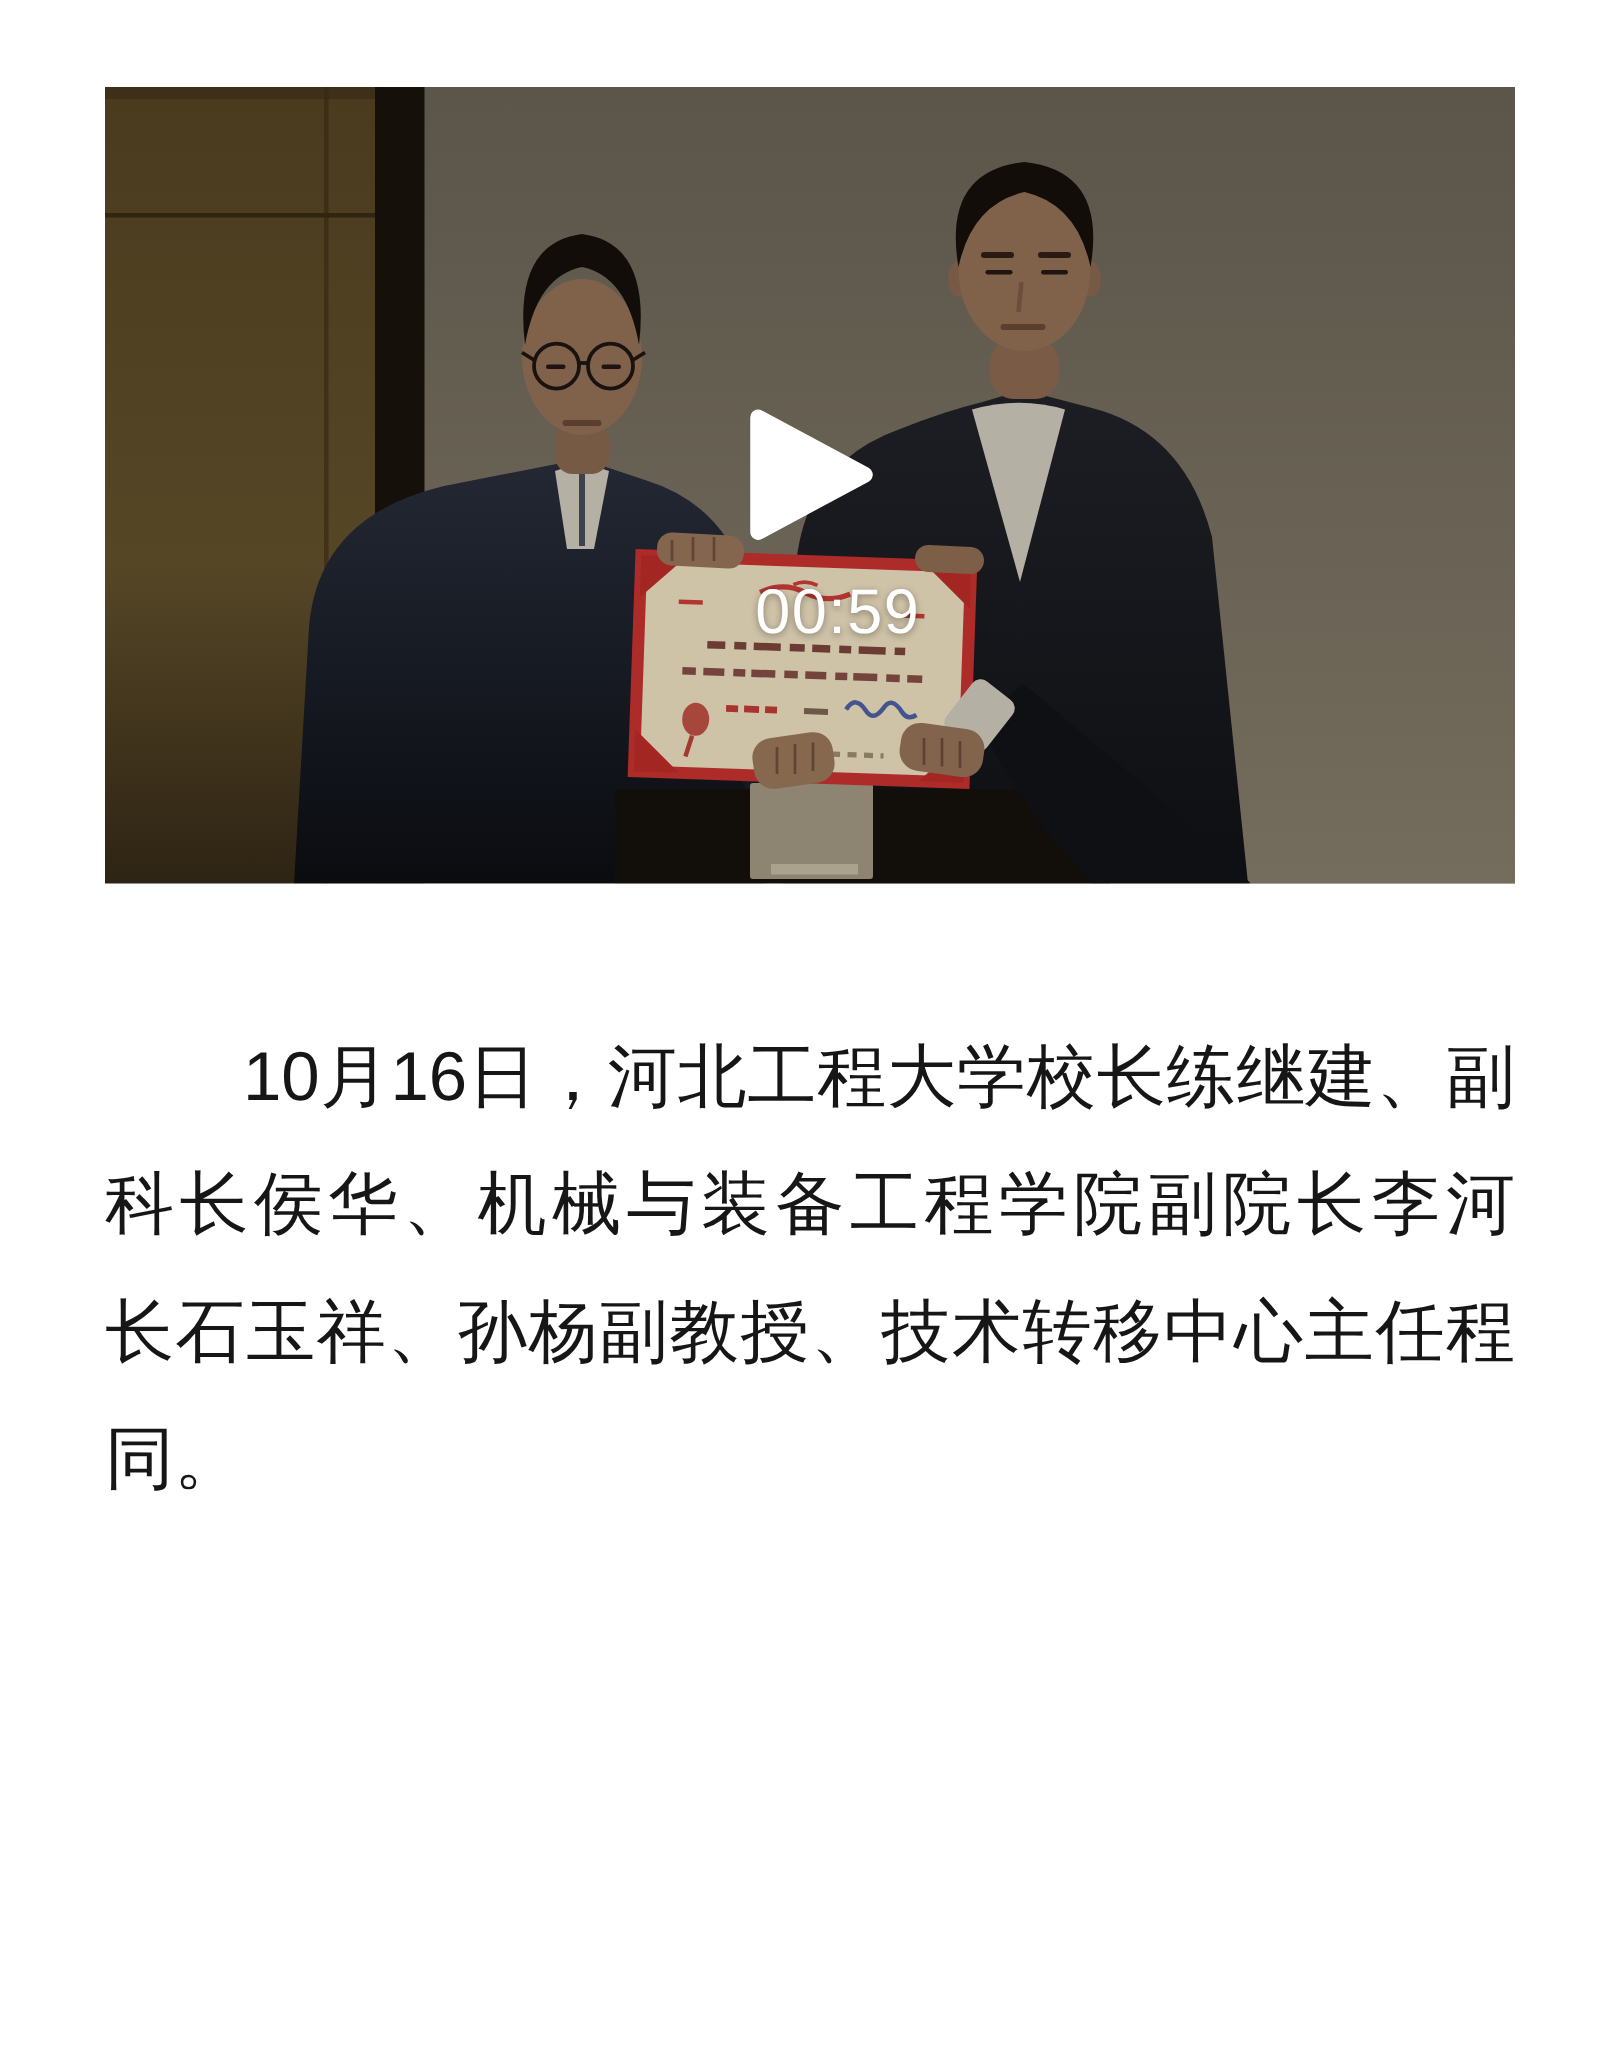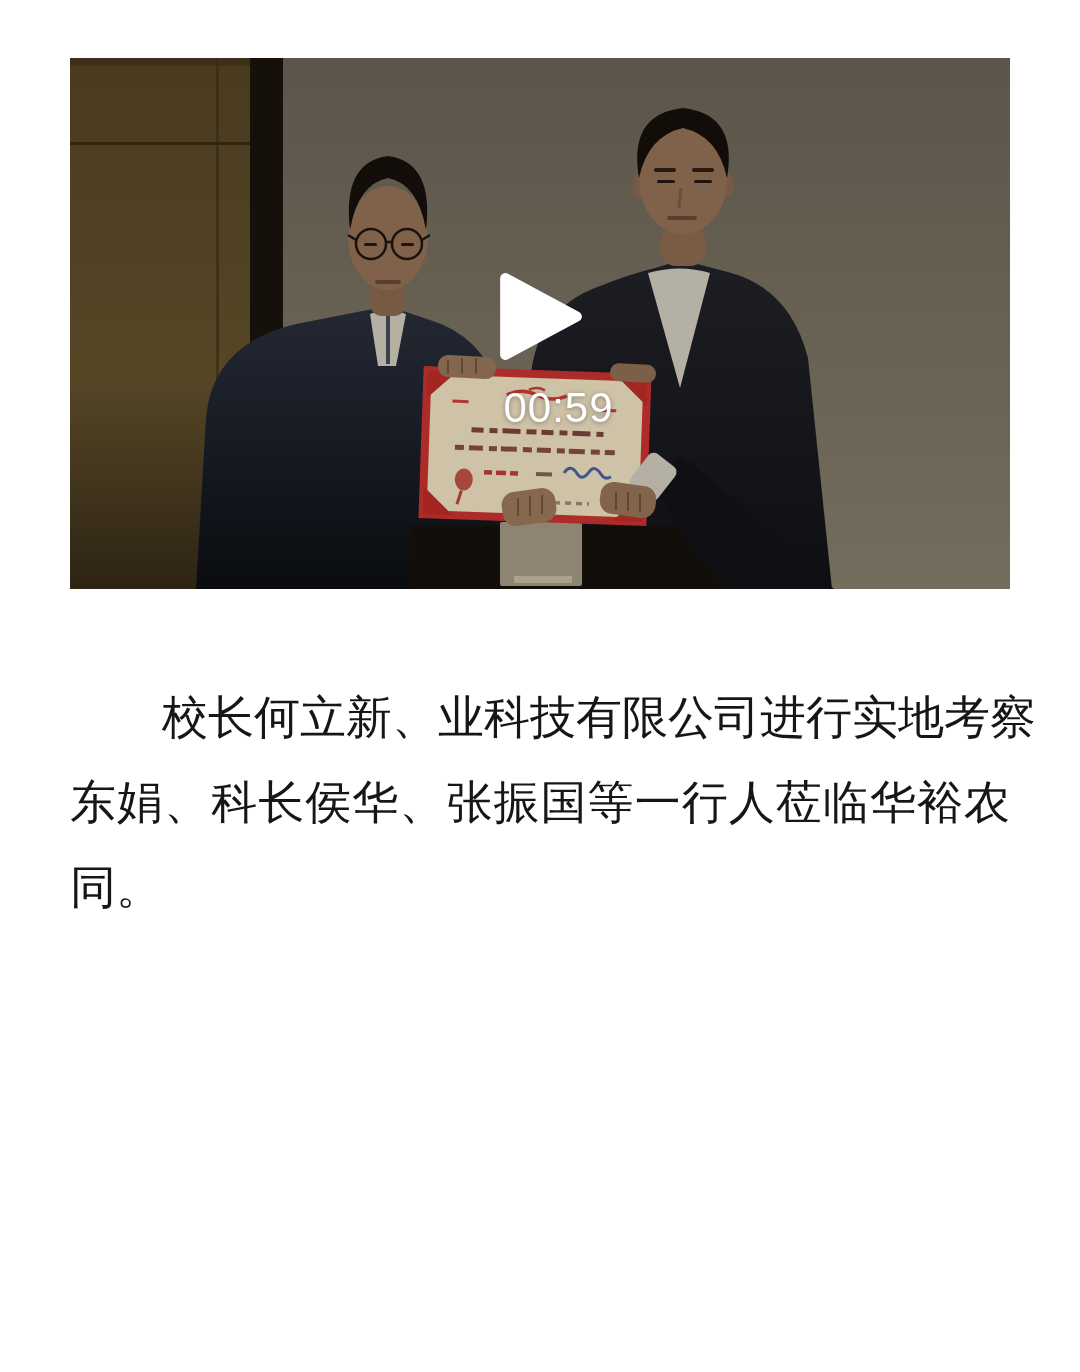--- a/index.html
+++ b/index.html
@@ -156,18 +156,19 @@
     </svg>
 
     <svg class="play-button" viewBox="-6 -6 80 85" xmlns="http://www.w3.org/2000/svg">
       <polygon points="0,0 68,36.5 0,73" fill="#ffffff" stroke="#ffffff" stroke-width="10" stroke-linejoin="round"></polygon>
     </svg>
 
     <div class="timestamp">00:59</div>
   </div>
 
   <div class="article">
-      <div class="line">校长何立新、业科技有限公司进行实地考察</div>
-      <div class="line">东娟、科长侯华、张振国等一行人莅临华裕农</div>
+      <div class="line">10月16日，河北工程大学校长练继建、副</div>
+      <div class="line">科长侯华、机械与装备工程学院副院长李河</div>
+      <div class="line">长石玉祥、孙杨副教授、技术转移中心主任程</div>
       <div class="line">同。</div>
     </div>
 
 </div>
 
 </body></html>

